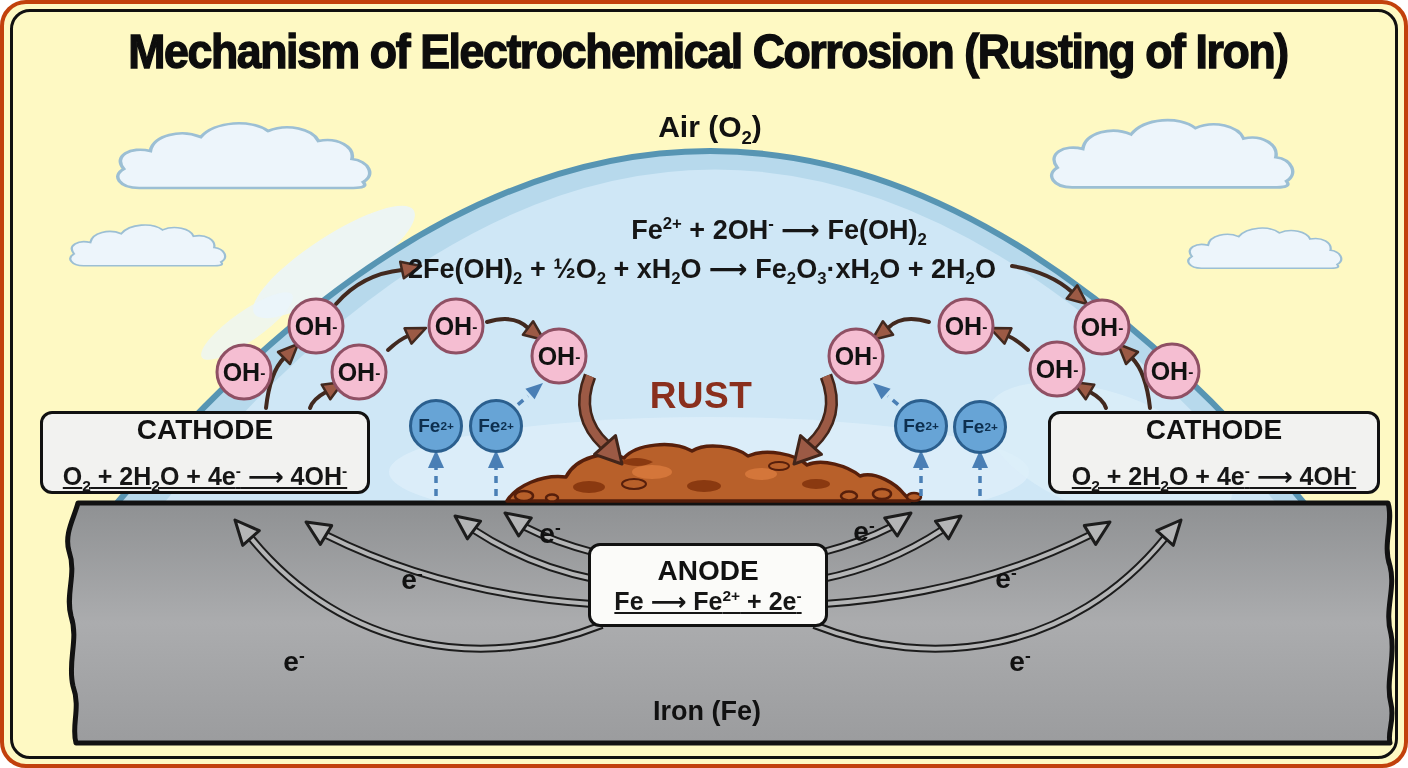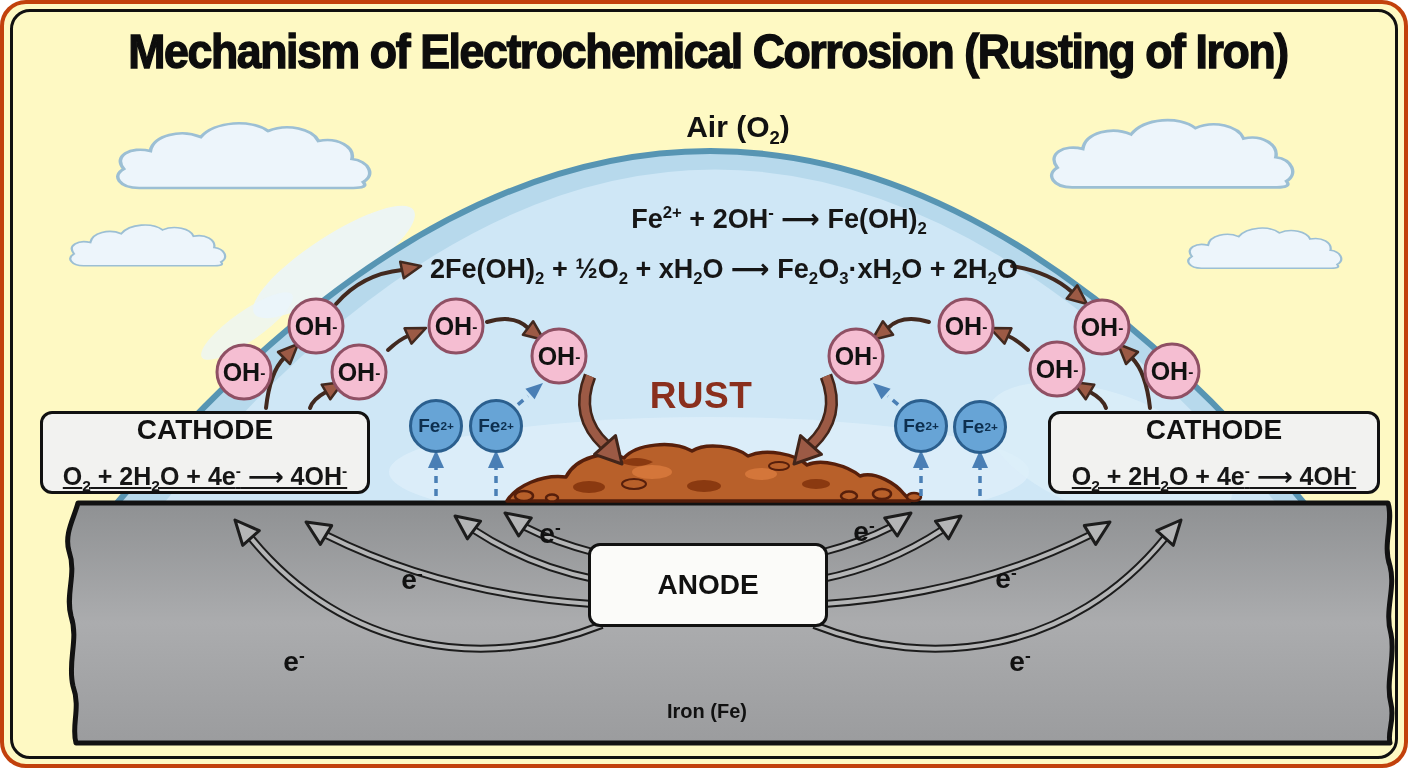--- a/index.html
+++ b/index.html
@@ -14,24 +14,24 @@
   }
   svg.scene{position:absolute;left:0;top:0;z-index:1;}
   .abs-c{position:absolute;transform:translate(-50%,-50%);white-space:nowrap;z-index:3;}
   sup{font-size:0.62em;vertical-align:super;line-height:0;}
   sub{font-size:0.62em;vertical-align:sub;line-height:0;}
   .page-title{
     left:704px;top:47px;font-size:48px;font-weight:700;color:#0d0d0d;
     letter-spacing:-1.5px;-webkit-text-stroke:1.4px #0d0d0d;
     transform:translate(-50%,-50%) scaleX(0.93);z-index:4;
   }
-  .air-label{left:706px;top:123px;font-size:30px;font-weight:700;color:#111;margin-left:28px;}
+  .air-label{left:706px;top:123px;font-size:30px;font-weight:700;color:#111;}
   .equation{font-size:27px;font-weight:700;color:#161616;}
-  .eq1{left:775px;top:215px;text-align:right;}
-  .eq2{left:720px;top:265px;text-align:center;}
+  .eq1{left:775px;top:226px;text-align:right;}
+  .eq2{left:698px;top:265px;text-align:center;}
   .rust-block{left:697px;top:392px;text-align:center;line-height:1.05;}
   .rust-title{font-size:37px;font-weight:700;letter-spacing:0.5px;}
   .rust-formula{font-size:27px;font-weight:700;}
   .ion{
     position:absolute;transform:translate(-50%,-50%);z-index:3;
     display:flex;align-items:center;justify-content:center;
     border-radius:50%;font-weight:700;color:#111;box-sizing:border-box;
   }
   .ion-oh{width:57px;height:57px;background:#f5bed2;border:3px solid #8f5064;font-size:25px;}
   .ion-fe{width:54px;height:54px;background:#67a4d6;border:3px solid #2b5f8e;font-size:19px;color:#0d2f4f;}
@@ -39,21 +39,21 @@
     position:absolute;z-index:3;box-sizing:border-box;
     border:3.5px solid #111;border-radius:12px;
     display:flex;flex-direction:column;align-items:center;justify-content:center;
     line-height:1.15;
   }
   .cathode-box{background:#f2f2f0;gap:16px;}
   .anode-box{background:#fbfbf9;margin-top:16px;}
   .box-title{font-size:28px;font-weight:700;color:#111;}
   .box-formula{font-size:25px;font-weight:700;color:#161616;white-space:nowrap;text-decoration:underline;}
   .electron-label{font-size:28px;font-weight:700;color:#111;}
-  .iron-label{left:703px;top:707px;font-size:20px;font-weight:700;color:#111;}
+  .iron-label{left:703px;top:707px;font-size:27px;font-weight:700;color:#111;}
 </style>
 </head>
 <body>
 
 <div class="canvas">
   <div class="inner-frame"></div>
 
   <svg class="scene" width="1408" height="768" viewBox="0 0 1408 768">
     <defs>
       <linearGradient id="ironGrad" x1="0" y1="0" x2="0" y2="1">
@@ -222,20 +222,21 @@
   <div class="rx-box cathode-box" style="left:36px;top:407px;width:330px;height:83px;">
     <div class="box-title">CATHODE</div>
     <div class="box-formula">O<sub>2</sub> + 2H<sub>2</sub>O + 4e<sup>-</sup> ⟶ 4OH<sup>-</sup></div>
   </div>
   <div class="rx-box cathode-box" style="left:1044px;top:407px;width:332px;height:83px;">
     <div class="box-title">CATHODE</div>
     <div class="box-formula">O<sub>2</sub> + 2H<sub>2</sub>O + 4e<sup>-</sup> ⟶ 4OH<sup>-</sup></div>
   </div>
   <div class="rx-box anode-box" style="left:584px;top:523px;width:240px;height:84px;">
     <div class="box-title">ANODE</div>
+    <div class="box-formula">Fe ⟶ Fe<sup>2+</sup> + 2e<sup>-</sup></div>
   </div>
 
   <div class="abs-c electron-label" style="left:546px;top:530px;">e<sup>-</sup></div>
   <div class="abs-c electron-label" style="left:408px;top:576px;">e<sup>-</sup></div>
   <div class="abs-c electron-label" style="left:290px;top:658px;">e<sup>-</sup></div>
   <div class="abs-c electron-label" style="left:860px;top:528px;">e<sup>-</sup></div>
   <div class="abs-c electron-label" style="left:1002px;top:575px;">e<sup>-</sup></div>
   <div class="abs-c electron-label" style="left:1016px;top:658px;">e<sup>-</sup></div>
 
   <div class="abs-c iron-label">Iron (Fe)</div>

